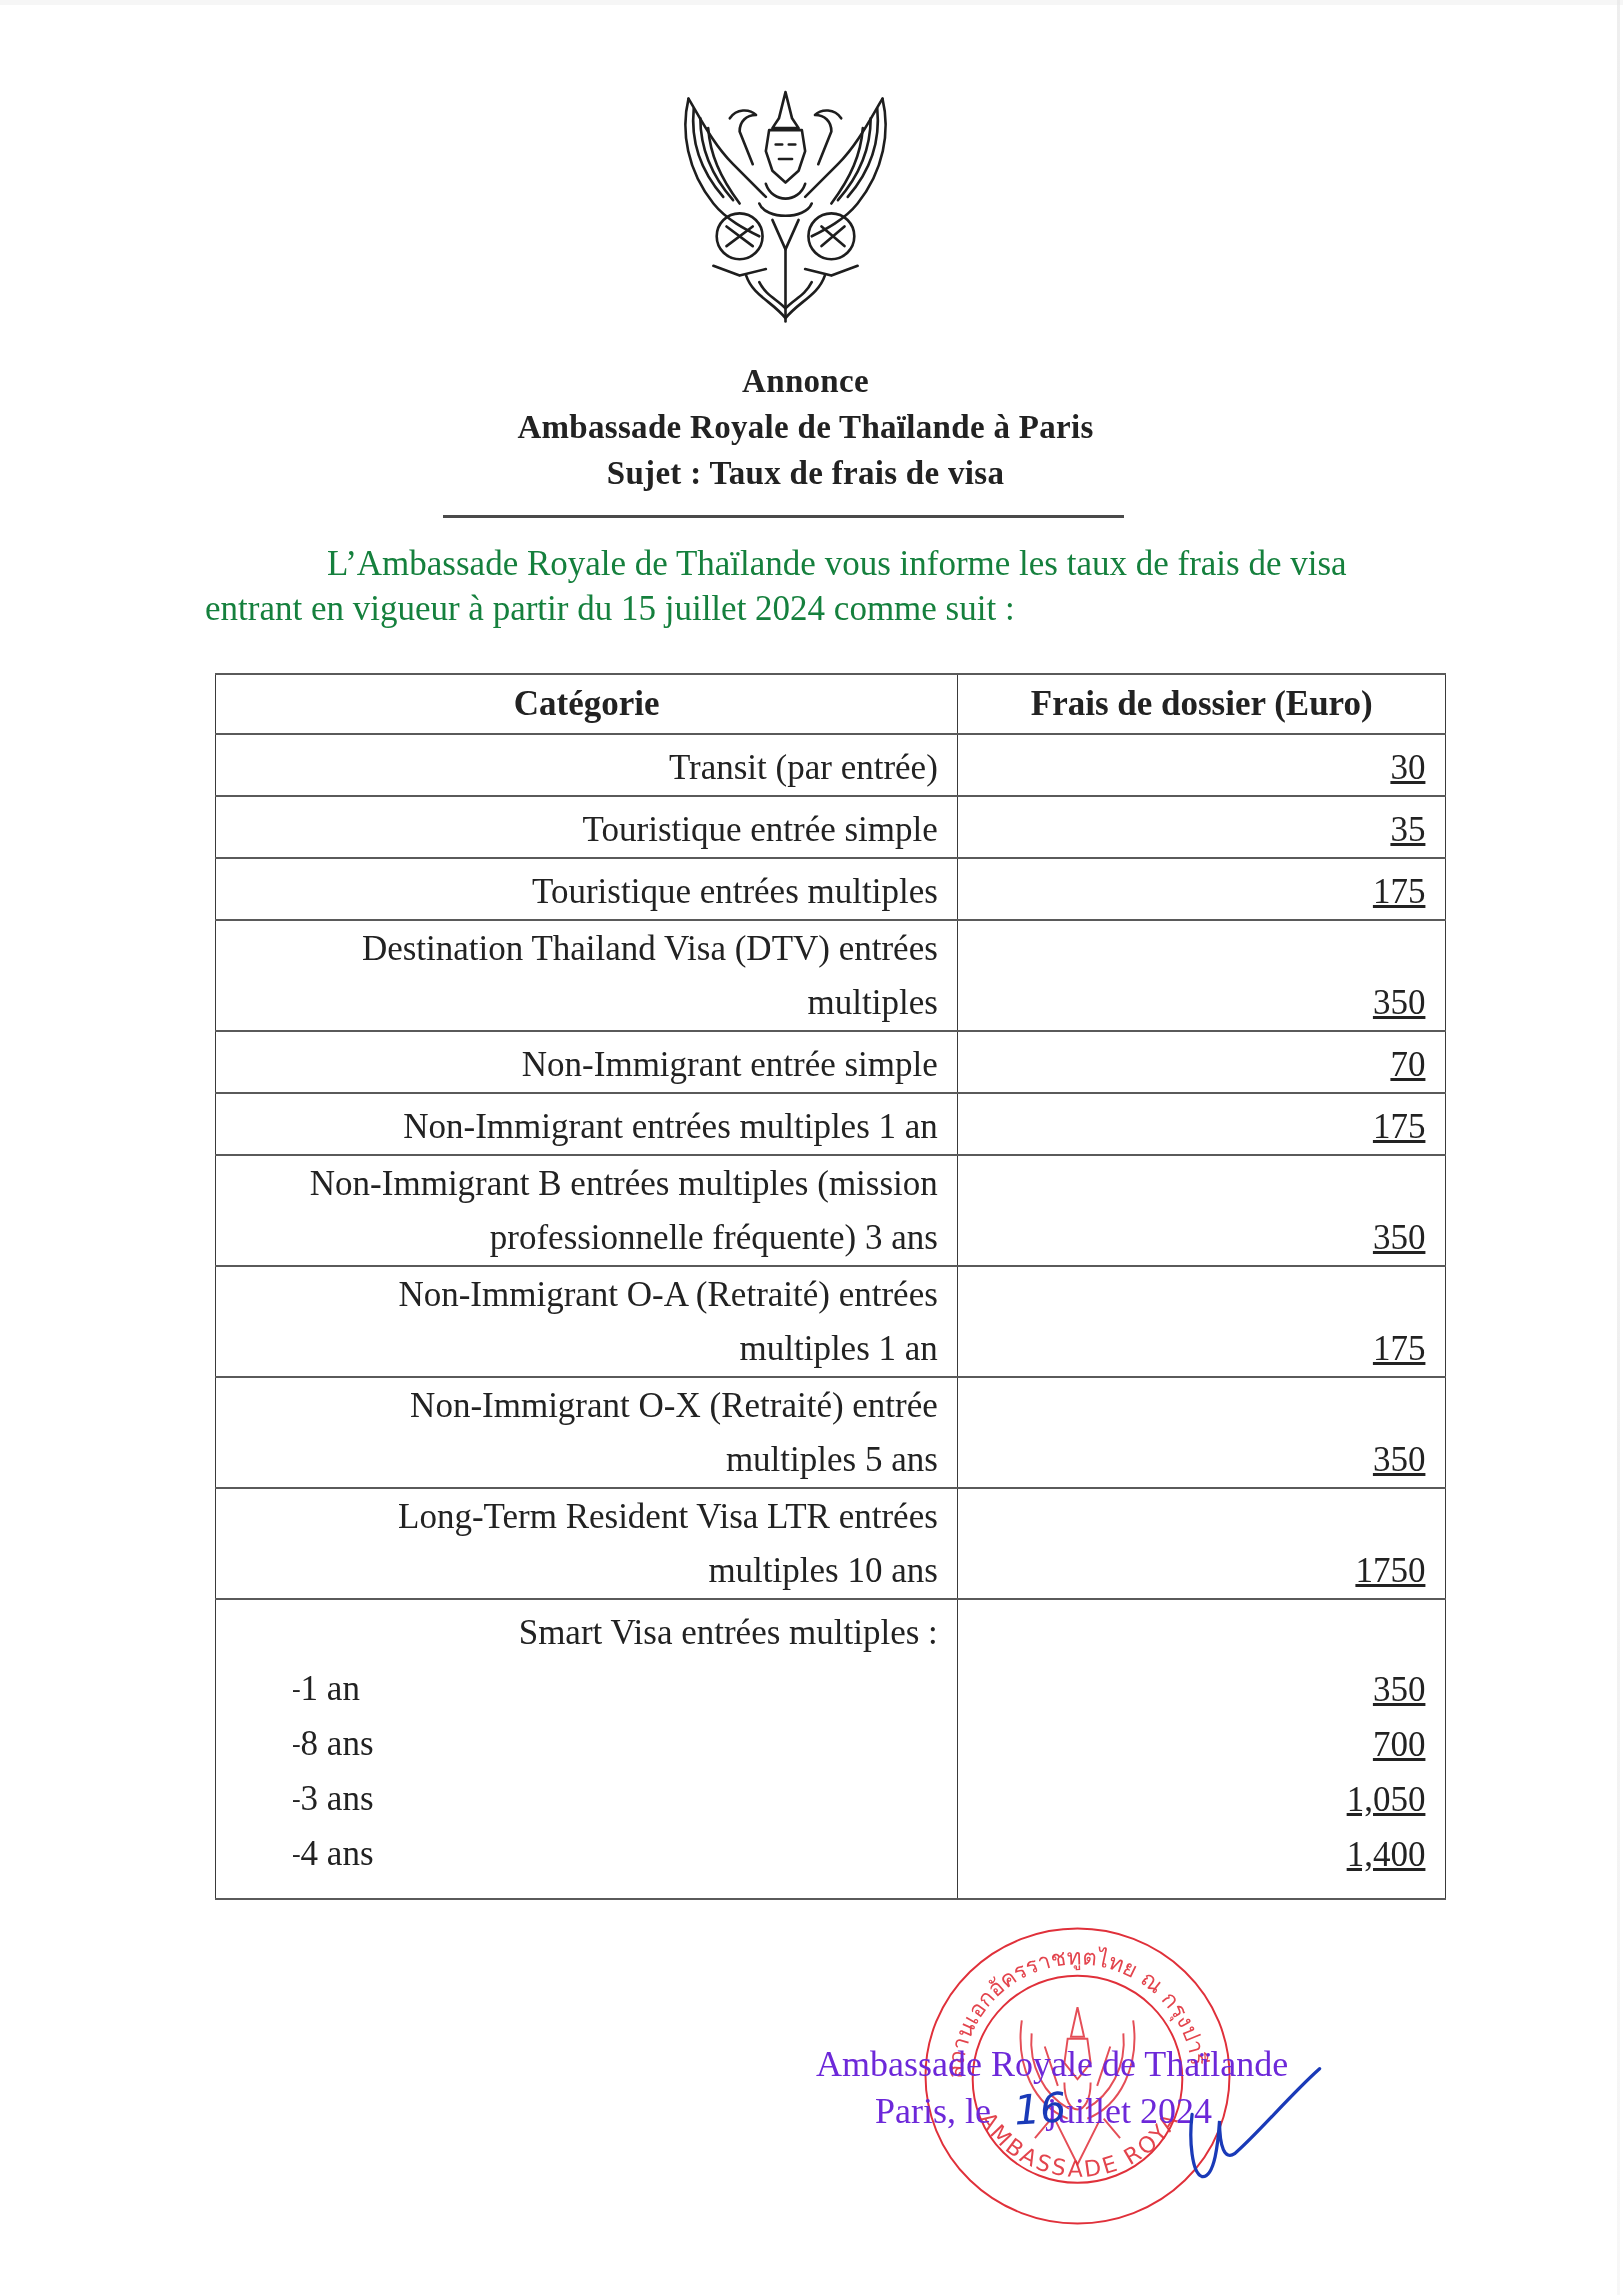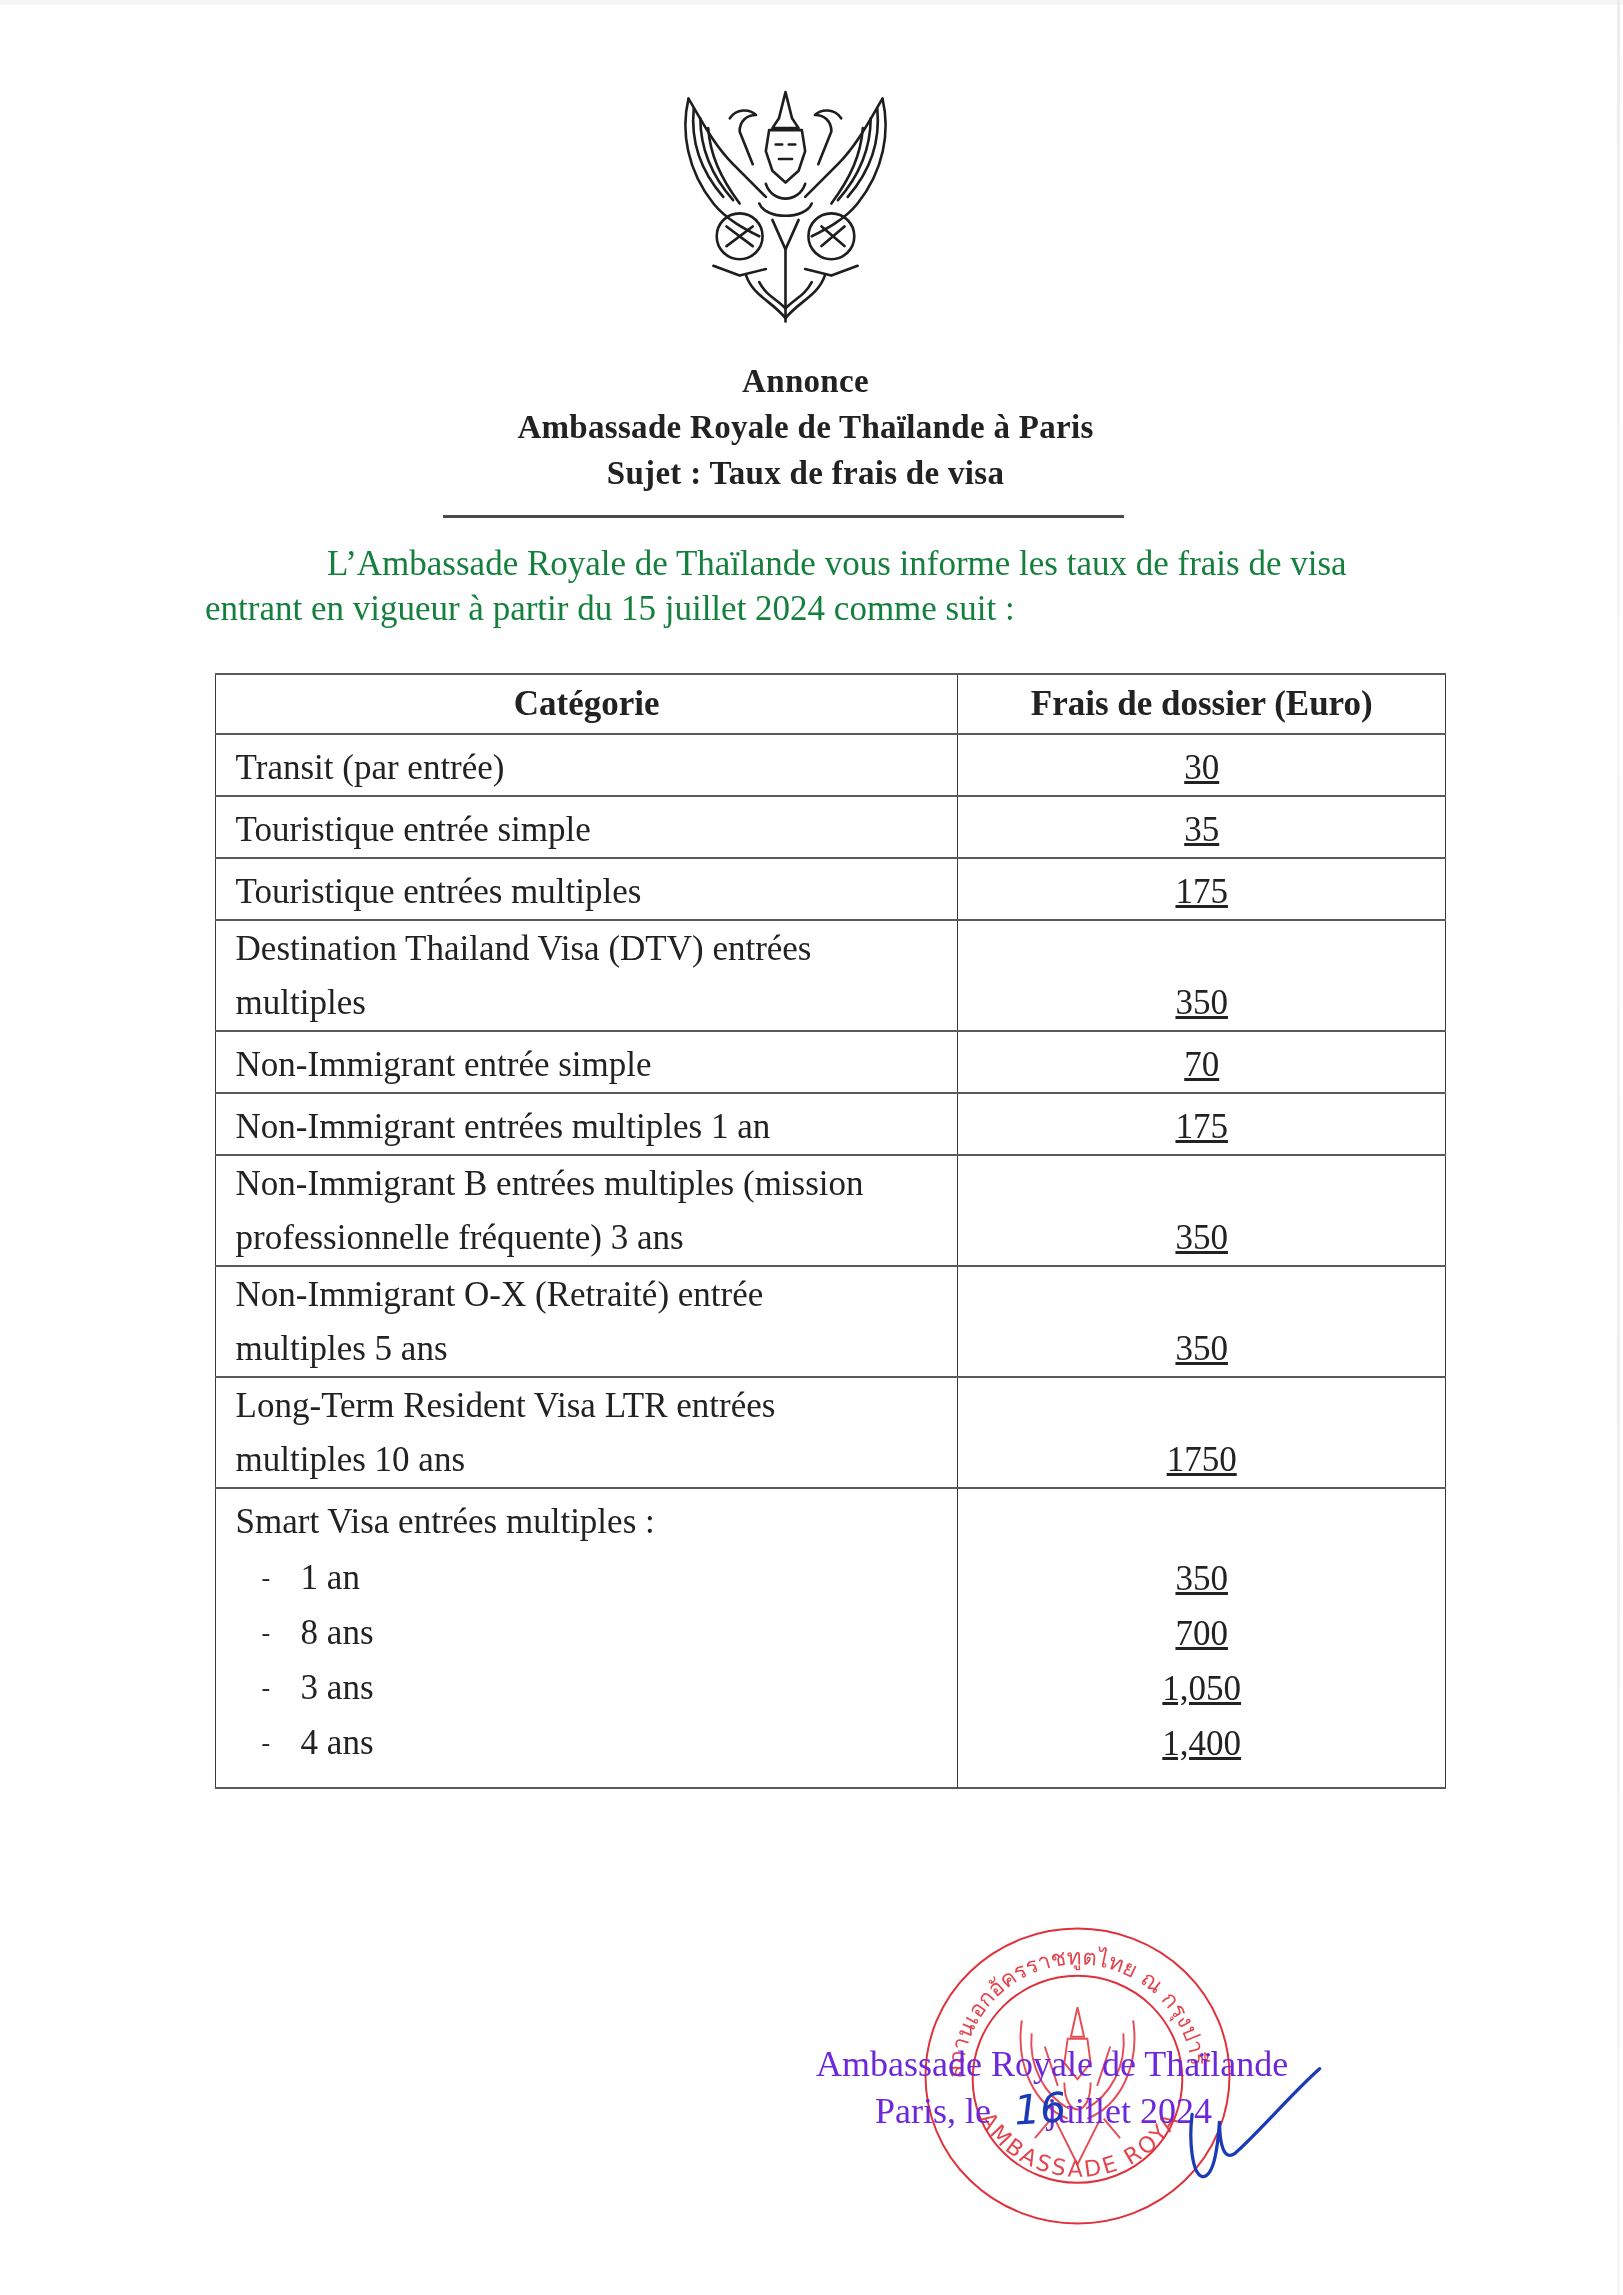--- a/index.html
+++ b/index.html
@@ -16,21 +16,21 @@
   .h1 { top: 362px; }
   .h2 { top: 408px; }
   .h3 { top: 454px; }
   .rule { position: absolute; left: 443px; top: 515px; width: 681px; height: 2.6px; background: #4a4a4a; }
 
   .para { position: absolute; left: 205px; width: 1244px; font-size: 35px; line-height: 45px; top: 541px; color: #15803d; }
   .para .indent { display: inline-block; width: 122px; }
 
   table.fees { position: absolute; left: 215px; top: 673px; width: 1231px; border-collapse: collapse; font-size: 35px; color: #222; }
   table.fees td, table.fees th { border-left: 1.3px solid #3a3a3a; border-right: 1.3px solid #3a3a3a;
-            border-top: 2.6px solid #5a5a5a; border-bottom: 2.6px solid #5a5a5a; padding: 0 19.6px; vertical-align: bottom; }
+            border-top: 2.6px solid #5a5a5a; border-bottom: 2.6px solid #5a5a5a; padding: 0 19.6px; vertical-align: bottom; text-align: right; }
   table.fees th { font-weight: bold; text-align: center; height: 58px; vertical-align: middle; font-size: 35px; }
   table.fees col.c1 { width: 743px; }
   table.fees col.c2 { width: 488px; }
   .cat { line-height: 54px; text-align: left; }
   .fee { text-align: center; line-height: 54px; text-decoration: underline; }
   .row-1 td { height: 60px; }
   .row-2 td { height: 109px; }
   .row-2 .cat { line-height: 54px; }
   .sub { display: flex; align-items: center; height: 55px; }
   .sub .dash { width: 65px; padding-left: 26px; box-sizing: border-box; font-size: 26px; }
@@ -137,20 +137,27 @@
     </tr>
     <tr class="row-2">
       <td class="cat">
         <span>Non-Immigrant B entrées multiples (mission</span><br>
         <span>professionnelle fréquente) 3 ans</span>
       </td>
       <td class="fee">350</td>
     </tr>
     <tr class="row-2">
       <td class="cat">
+        <span>Non-Immigrant O-A (Retraité) entrées</span><br>
+        <span>multiples 1 an</span>
+      </td>
+      <td class="fee">175</td>
+    </tr>
+    <tr class="row-2">
+      <td class="cat">
         <span>Non-Immigrant O-X (Retraité) entrée</span><br>
         <span>multiples 5 ans</span>
       </td>
       <td class="fee">350</td>
     </tr>
     <tr class="row-2">
       <td class="cat">
         <span>Long-Term Resident Visa LTR entrées</span><br>
         <span>multiples 10 ans</span>
       </td>

